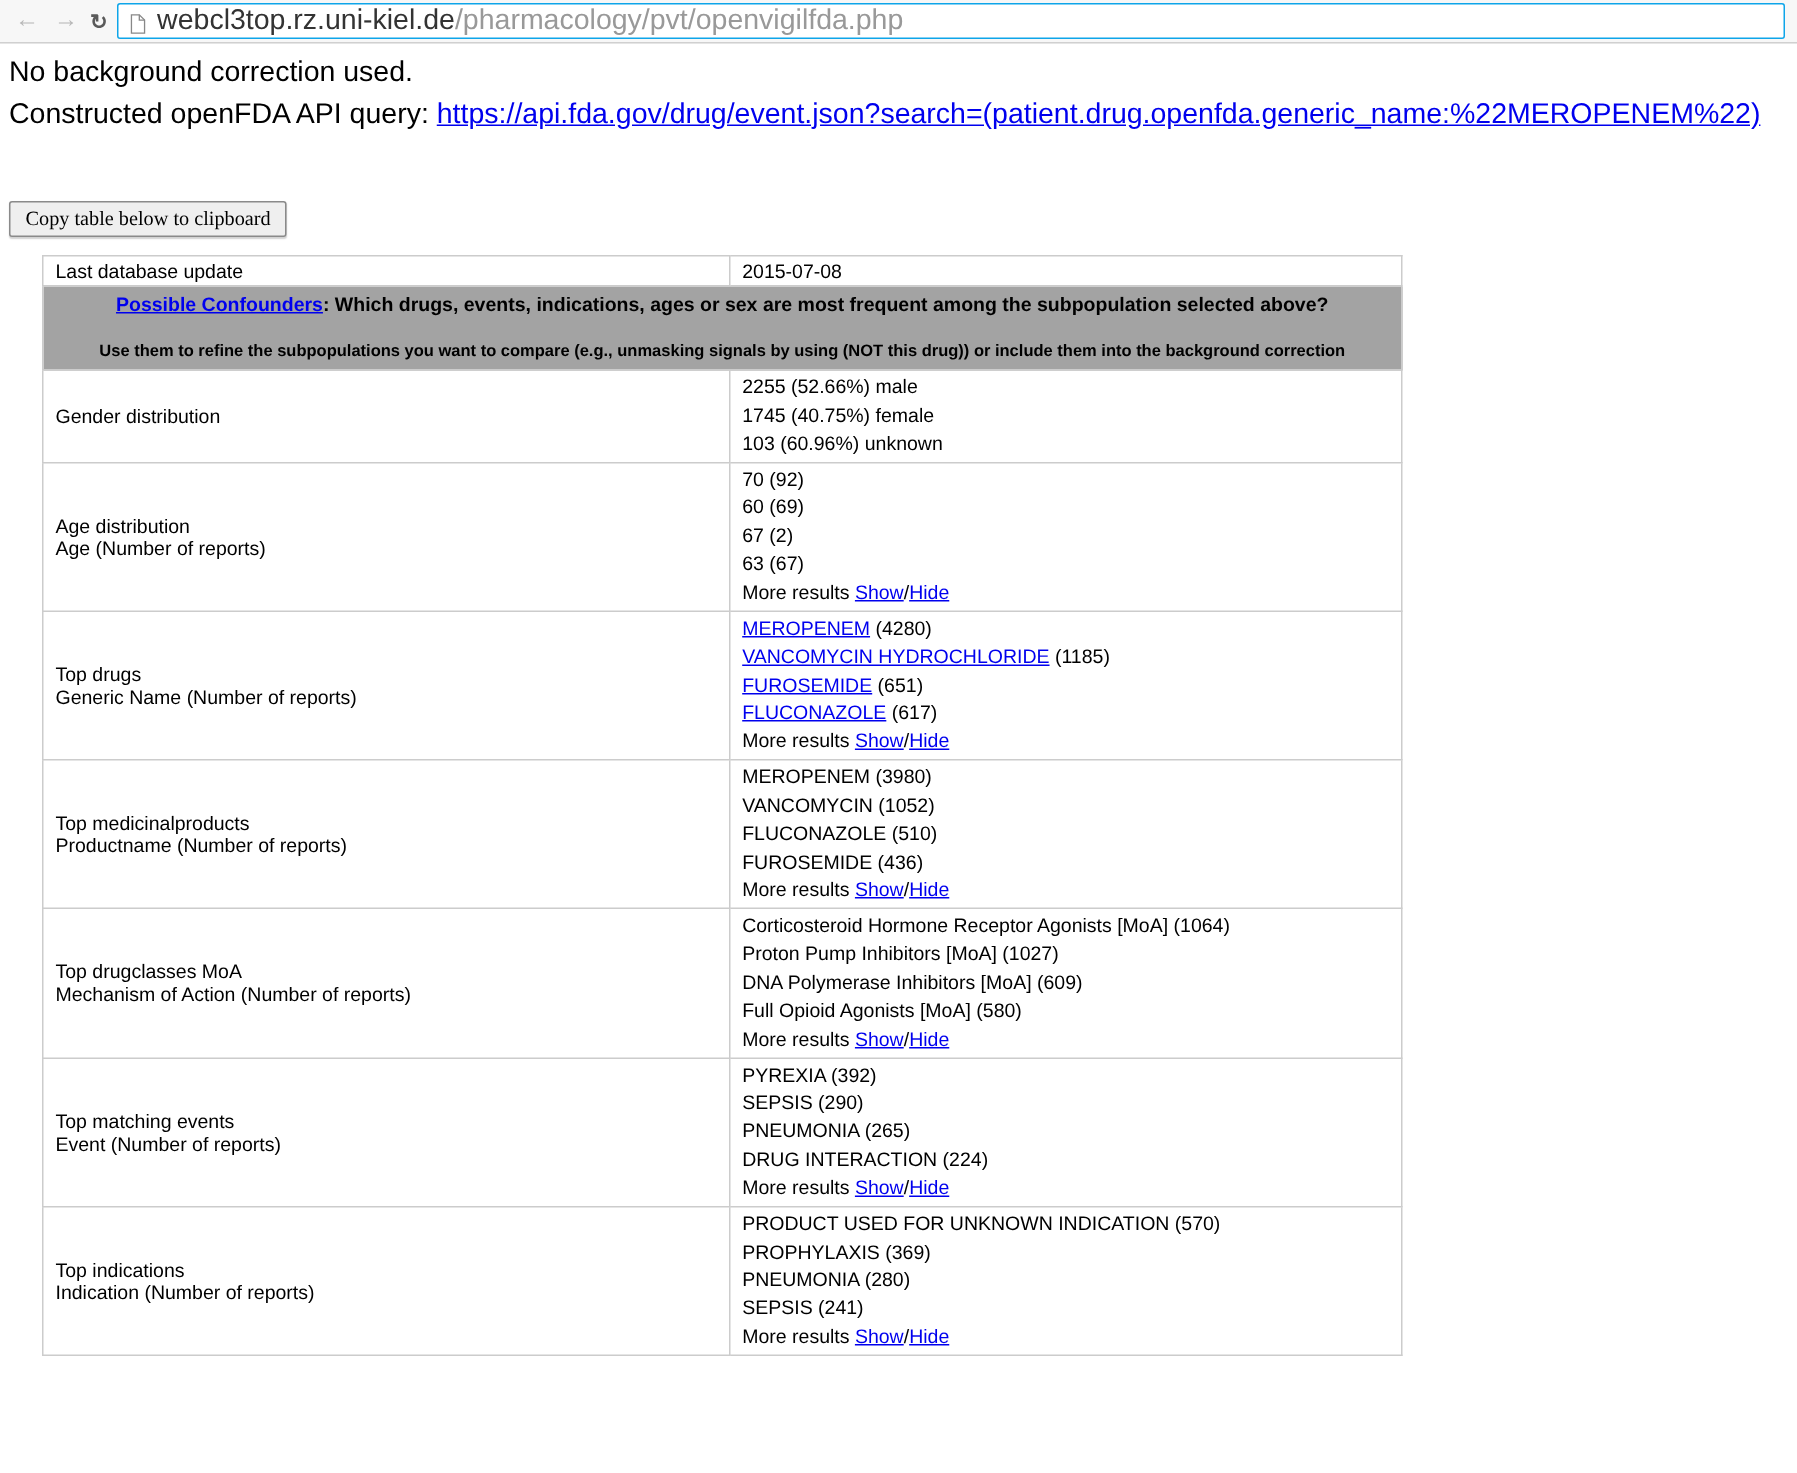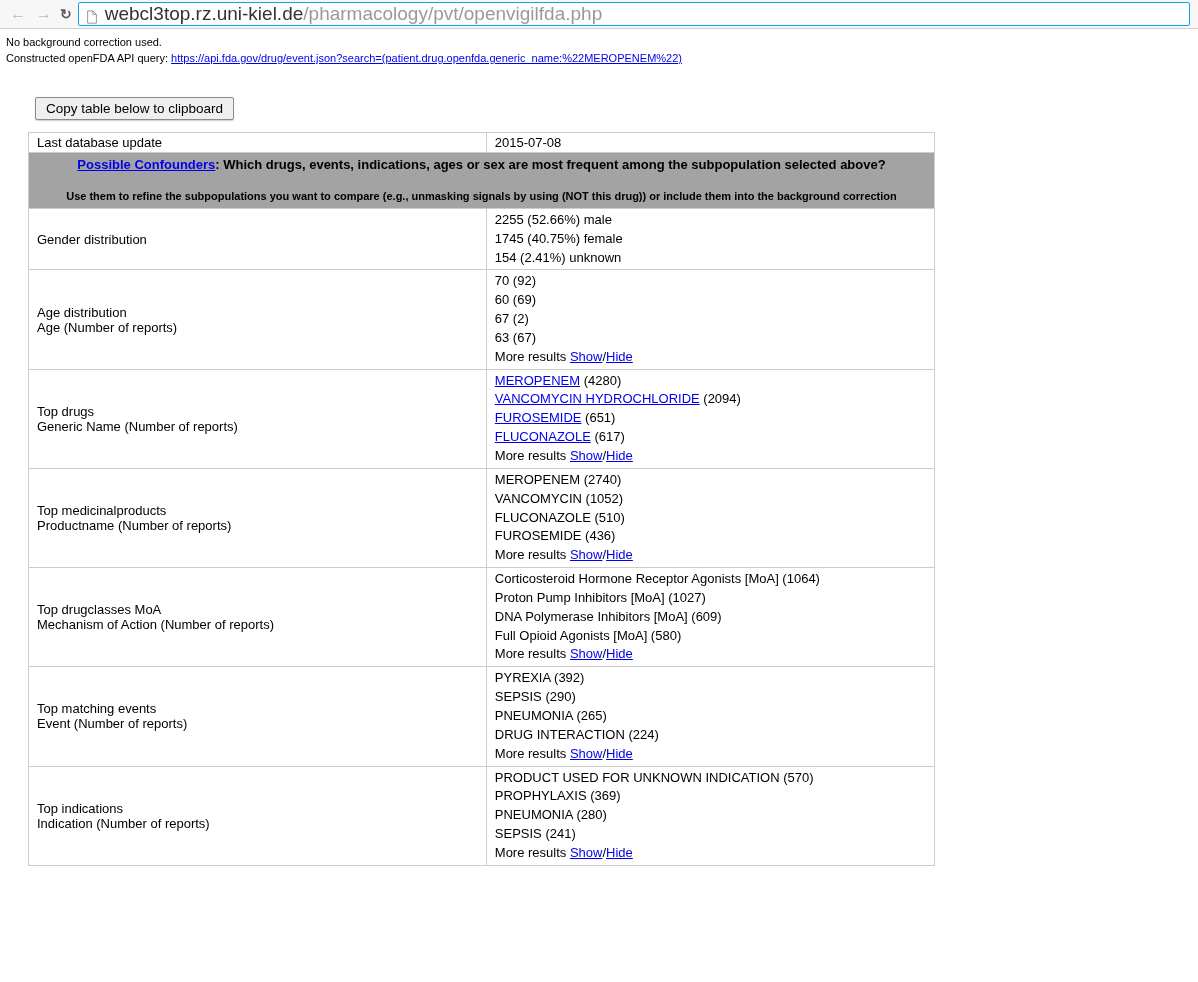--- a/index.html
+++ b/index.html
@@ -7,23 +7,23 @@
   .nav-arrow { color:#b8b8b8; font-size:16px; line-height:1; padding:0 2px; }
   .reload { color:#5a5a5a; font-size:14px; font-weight:bold; }
   .addr { flex:1; display:flex; align-items:center; gap:6px; background:#fff; border:1px solid #0ea5e9; border-radius:2px; padding:2px 6px; height:18px; font-family:Arial,sans-serif; font-size:19px; color:#222; }
   .page-icon { width:14px; height:14px; display:inline-block; }
   .addr .host { color:#333; }
   .addr .path { color:#999; }
   .content { padding:6px 6px 20px 6px; }
   h1 { font-size:24px; margin:8px 0 12px 0; font-weight:bold; }
   h1 .ov-open { font-style:italic; font-weight:bold; }
   h1 .ov-vigil { font-style:italic; font-weight:bold; }
-  .intro { font-size:11px; line-height:1.45; margin-bottom:30px; }
+  .intro { font-size:19px; line-height:1.45; margin-bottom:44px; }
   a { color:#0000EE; text-decoration:underline; }
-  button.copy { font-family:Liberation Sans, sans-serif; font-size:13.5px; padding:3px 10px; background:#efefef; border:1px solid #8a8a8a; border-radius:2px; box-shadow:0 1px 1px rgba(0,0,0,.18); cursor:pointer;margin-left:29px; }
+  button.copy { font-family:Liberation Serif, serif; font-size:13.5px; padding:3px 10px; background:#efefef; border:1px solid #8a8a8a; border-radius:2px; box-shadow:0 1px 1px rgba(0,0,0,.18); cursor:pointer; }
   table.main { border-collapse:collapse; width:907px; margin:12px 0 32px 22px; }
   table.main td, table.main th { border:1px solid #ccc; padding:2px 8px; font-size:13px; text-align:left; vertical-align:middle; }
   table.main td.labelcell { width:448px; }
   table.main td.valcell { width:438px; }
   table.main tr.confhdr td { background:#a3a3a3; text-align:center; font-size:13px; padding:4px 6px 6px 6px; }
   table.main tr.confhdr .sub { font-size:11px; font-weight:bold; display:block; margin-top:18px; }
   .vlist { line-height:1.45; }
   .more-sep { color:#000; }
   .bold { font-weight:bold; }
 </style>
@@ -63,36 +63,36 @@
   </tr>
   <tr class="confhdr">
     <td colspan="2">
       <span class="bold"><a href="#">Possible Confounders</a><span>: Which drugs, events, indications, ages or sex are most frequent among the subpopulation selected above?</span></span>
       <span class="sub">Use them to refine the subpopulations you want to compare (e.g., unmasking signals by using (NOT this drug)) or include them into the background correction</span>
     </td>
   </tr>
 
   <tr>
     <td class="labelcell">Gender distribution</td>
-    <td class="valcell vlist"><span>2255 (52.66%) male</span><br><span>1745 (40.75%) female</span><br><span>154 (2.41%) unknown</span></td>
+    <td class="valcell vlist"><span>2255 (52.66%) male</span><br><span>1745 (40.75%) female</span><br><span>103 (60.96%) unknown</span></td>
   </tr>
 
   <tr>
     <td class="labelcell"><span>Age distribution</span><br><span>Age (Number of reports)</span></td>
     <td class="valcell vlist"><span>70 (92)</span><br><span>60 (69)</span><br><span>67 (2)</span><br><span>63 (67)</span><br><span>More results </span><a href="#">Show</a><span class="more-sep">/</span><a href="#">Hide</a></td>
   </tr>
 
   <tr>
     <td class="labelcell"><span>Top drugs</span><br><span>Generic Name (Number of reports)</span></td>
-    <td class="valcell vlist"><a href="#">MEROPENEM</a><span> (4280)</span><br><a href="#">VANCOMYCIN HYDROCHLORIDE</a><span> (2094)</span><br><a href="#">FUROSEMIDE</a><span> (651)</span><br><a href="#">FLUCONAZOLE</a><span> (617)</span><br><span>More results </span><a href="#">Show</a><span class="more-sep">/</span><a href="#">Hide</a></td>
+    <td class="valcell vlist"><a href="#">MEROPENEM</a><span> (4280)</span><br><a href="#">VANCOMYCIN HYDROCHLORIDE</a><span> (1185)</span><br><a href="#">FUROSEMIDE</a><span> (651)</span><br><a href="#">FLUCONAZOLE</a><span> (617)</span><br><span>More results </span><a href="#">Show</a><span class="more-sep">/</span><a href="#">Hide</a></td>
   </tr>
 
   <tr>
     <td class="labelcell"><span>Top medicinalproducts</span><br><span>Productname (Number of reports)</span></td>
-    <td class="valcell vlist"><span>MEROPENEM (2740)</span><br><span>VANCOMYCIN (1052)</span><br><span>FLUCONAZOLE (510)</span><br><span>FUROSEMIDE (436)</span><br><span>More results </span><a href="#">Show</a><span class="more-sep">/</span><a href="#">Hide</a></td>
+    <td class="valcell vlist"><span>MEROPENEM (3980)</span><br><span>VANCOMYCIN (1052)</span><br><span>FLUCONAZOLE (510)</span><br><span>FUROSEMIDE (436)</span><br><span>More results </span><a href="#">Show</a><span class="more-sep">/</span><a href="#">Hide</a></td>
   </tr>
 
   <tr>
     <td class="labelcell"><span>Top drugclasses MoA</span><br><span>Mechanism of Action (Number of reports)</span></td>
     <td class="valcell vlist"><span>Corticosteroid Hormone Receptor Agonists [MoA] (1064)</span><br><span>Proton Pump Inhibitors [MoA] (1027)</span><br><span>DNA Polymerase Inhibitors [MoA] (609)</span><br><span>Full Opioid Agonists [MoA] (580)</span><br><span>More results </span><a href="#">Show</a><span class="more-sep">/</span><a href="#">Hide</a></td>
   </tr>
 
   <tr>
     <td class="labelcell"><span>Top matching events</span><br><span>Event (Number of reports)</span></td>
     <td class="valcell vlist"><span>PYREXIA (392)</span><br><span>SEPSIS (290)</span><br><span>PNEUMONIA (265)</span><br><span>DRUG INTERACTION (224)</span><br><span>More results </span><a href="#">Show</a><span class="more-sep">/</span><a href="#">Hide</a></td>

